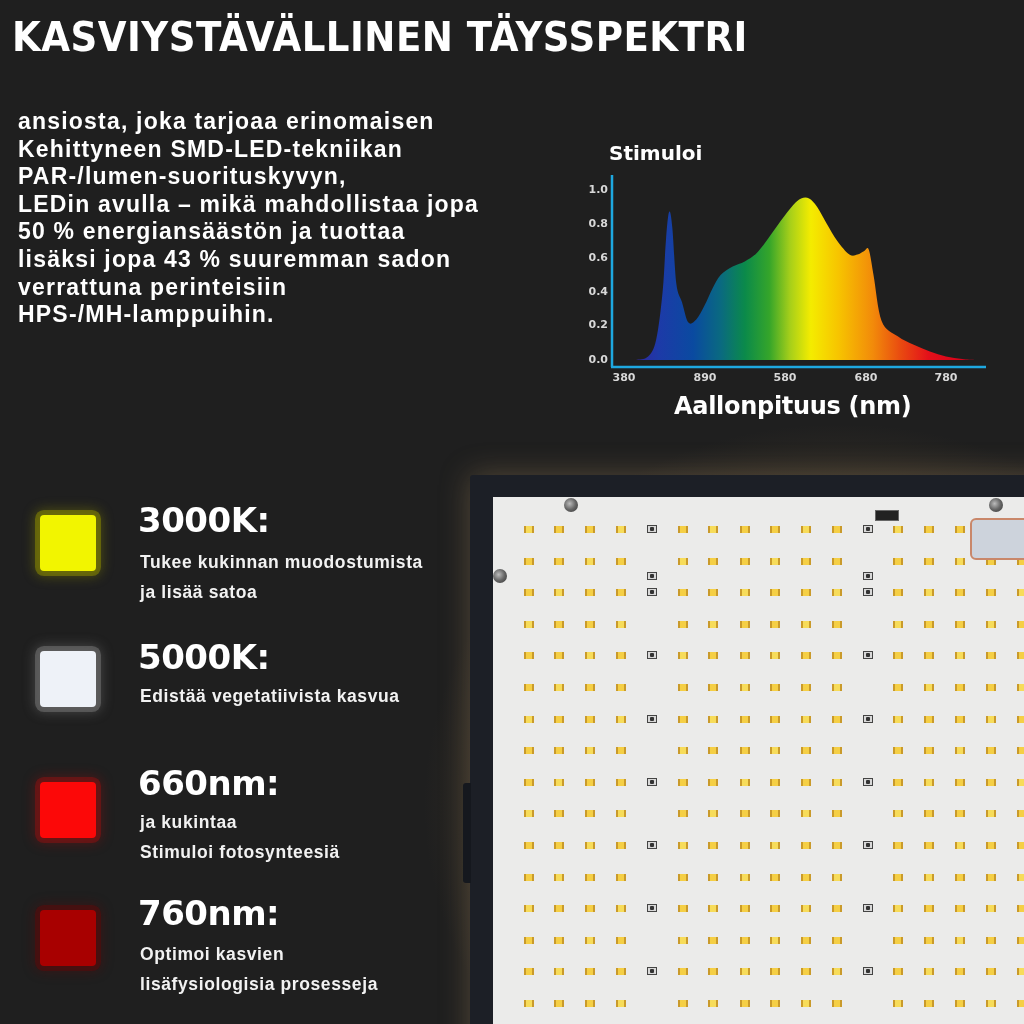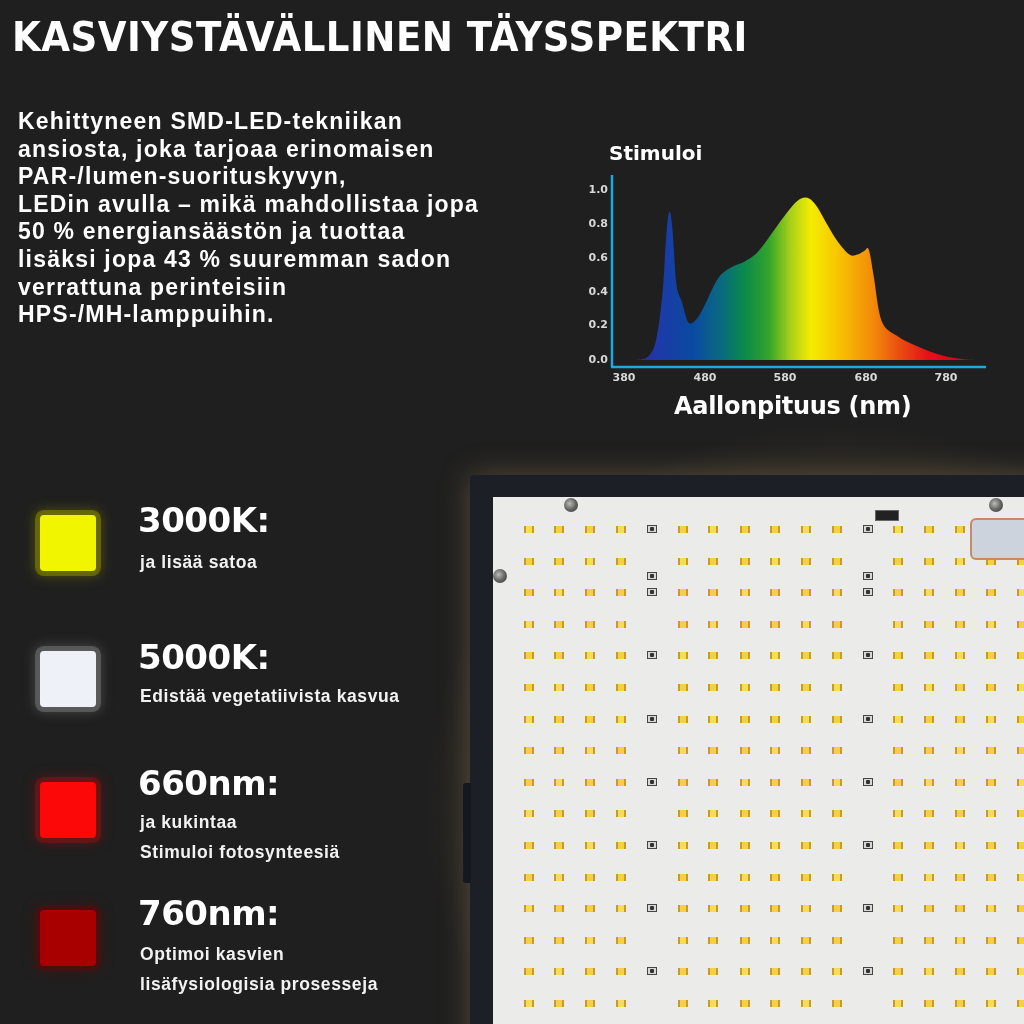--- a/index.html
+++ b/index.html
@@ -99,22 +99,22 @@
     font-size:17.5px; line-height:30px; letter-spacing:0.6px; color:#f2f2f2;
   }
   .legend-desc span { display:block; white-space:nowrap; }
 </style>
 </head>
 <body>
 
 <div class="title">KASVIYSTÄVÄLLINEN TÄYSSPEKTRI</div>
 
 <div class="intro">
+  <span>ansiosta, joka tarjoaa erinomaisen</span>
   <span>Kehittyneen SMD-LED-tekniikan</span>
-  <span>ansiosta, joka tarjoaa erinomaisen</span>
   <span>PAR-/lumen-suorituskyvyn,</span>
   <span>LEDin avulla – mikä mahdollistaa jopa</span>
   <span>50 % energiansäästön ja tuottaa</span>
   <span>lisäksi jopa 43 % suuremman sadon</span>
   <span>verrattuna perinteisiin</span>
   <span>HPS-/MH-lamppuihin.</span>
 </div>
 
 <div class="chart-title">Stimuloi</div>
 <svg class="chart-svg" id="chart-svg" width="1024" height="420" viewBox="0 0 1024 420">
@@ -141,21 +141,21 @@
 </svg>
 
 <div class="ytick" style="top:183px;">1.0</div>
 <div class="ytick" style="top:217px;">0.8</div>
 <div class="ytick" style="top:251px;">0.6</div>
 <div class="ytick" style="top:285px;">0.4</div>
 <div class="ytick" style="top:318px;">0.2</div>
 <div class="ytick" style="top:353px;">0.0</div>
 
 <div class="xtick" style="left:604px;">380</div>
-<div class="xtick" style="left:685px;">480</div>
+<div class="xtick" style="left:685px;">890</div>
 <div class="xtick" style="left:765px;">580</div>
 <div class="xtick" style="left:846px;">680</div>
 <div class="xtick" style="left:926px;">780</div>
 
 <div class="xlabel">Aallonpituus (nm)</div>
 
 <div class="panel-glow"></div>
 <div class="panel-frame"></div>
 <div class="panel-handle"></div>
 <div class="panel-board" id="panel-board">
@@ -419,20 +419,21 @@
 <div class="screw" style="left:564px;top:498px;"></div>
 <div class="screw" style="left:989px;top:498px;"></div>
 <div class="screw" style="left:493px;top:569px;"></div>
 <div class="resistor"></div>
 <div class="sticker"></div>
 
 <div class="legend-item" style="top:0;">
   <div class="swatch" id="sw0" style="top: 515px; background: rgb(242, 245, 0); box-shadow: rgba(138, 138, 0, 0.533) 0px 0px 0px 5px, rgba(138, 138, 0, 0.4) 0px 0px 12px 6px;"></div>
   <div class="legend-head" style="top:500px;">3000K:</div>
   <div class="legend-desc" style="top:547px;">
+    <span>Tukee kukinnan muodostumista</span>
     <span>ja lisää satoa</span>
   </div>
 </div>
 
 <div class="legend-item" style="top:0;">
   <div class="swatch" id="sw1" style="top: 651px; background: rgb(238, 242, 248); box-shadow: rgba(119, 119, 119, 0.533) 0px 0px 0px 5px, rgba(119, 119, 119, 0.4) 0px 0px 12px 6px;"></div>
   <div class="legend-head" style="top:637px;">5000K:</div>
   <div class="legend-desc" style="top:681px;">
     <span>Edistää vegetatiivista kasvua</span>
   </div>

